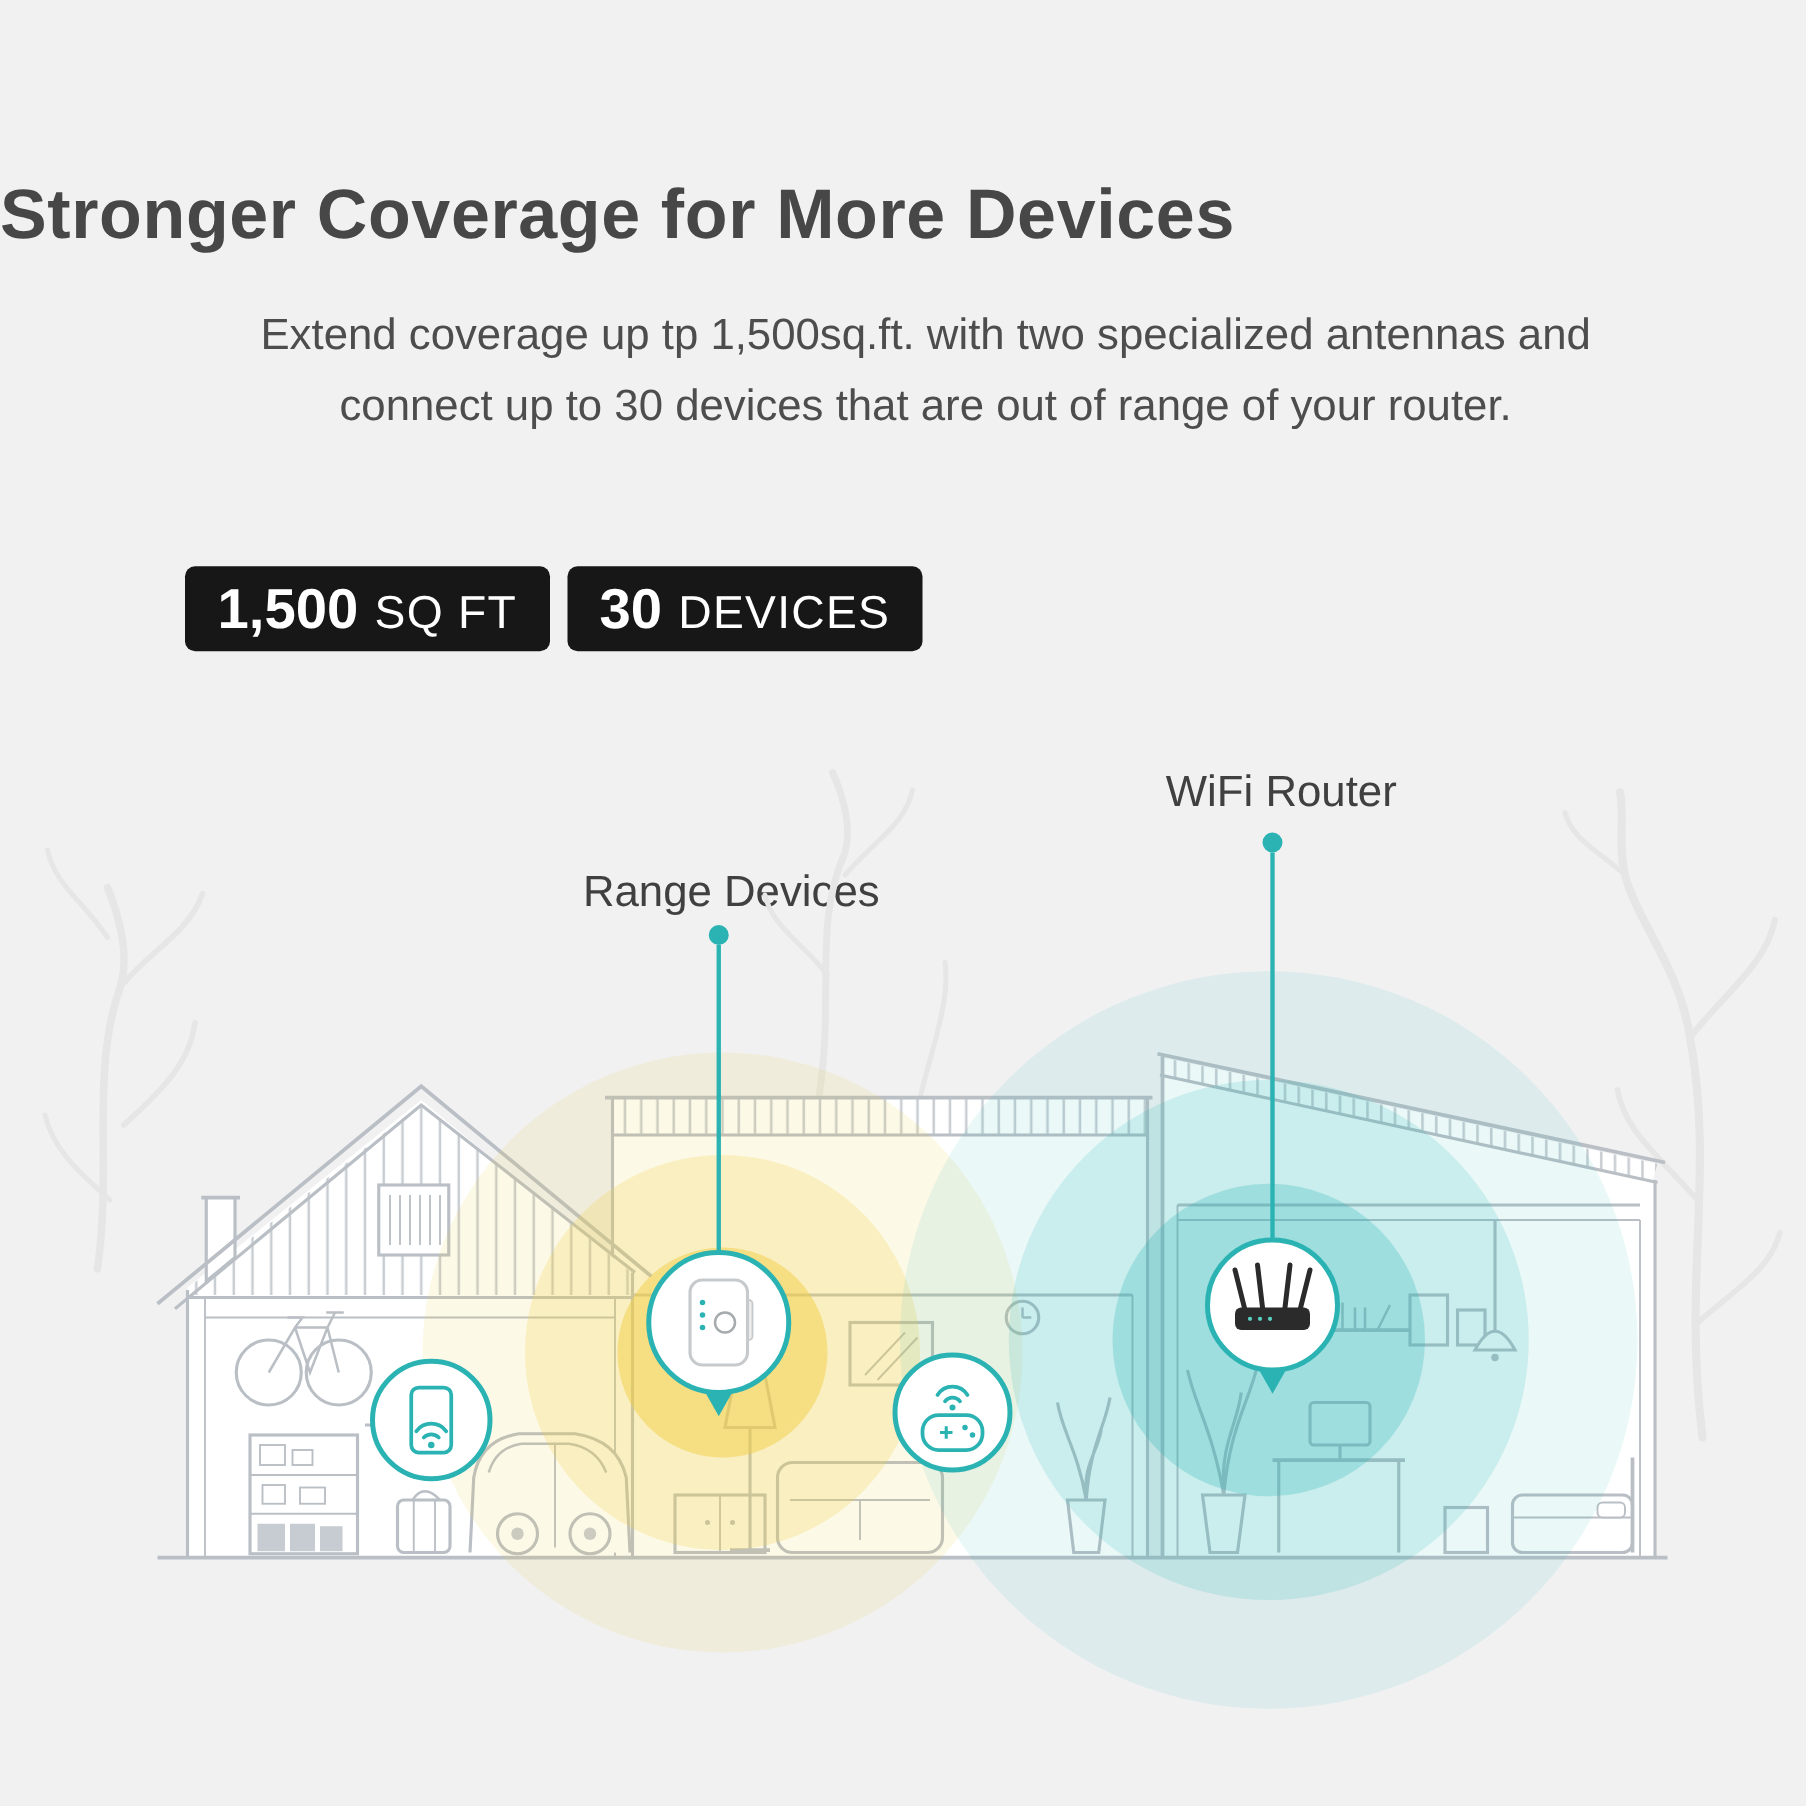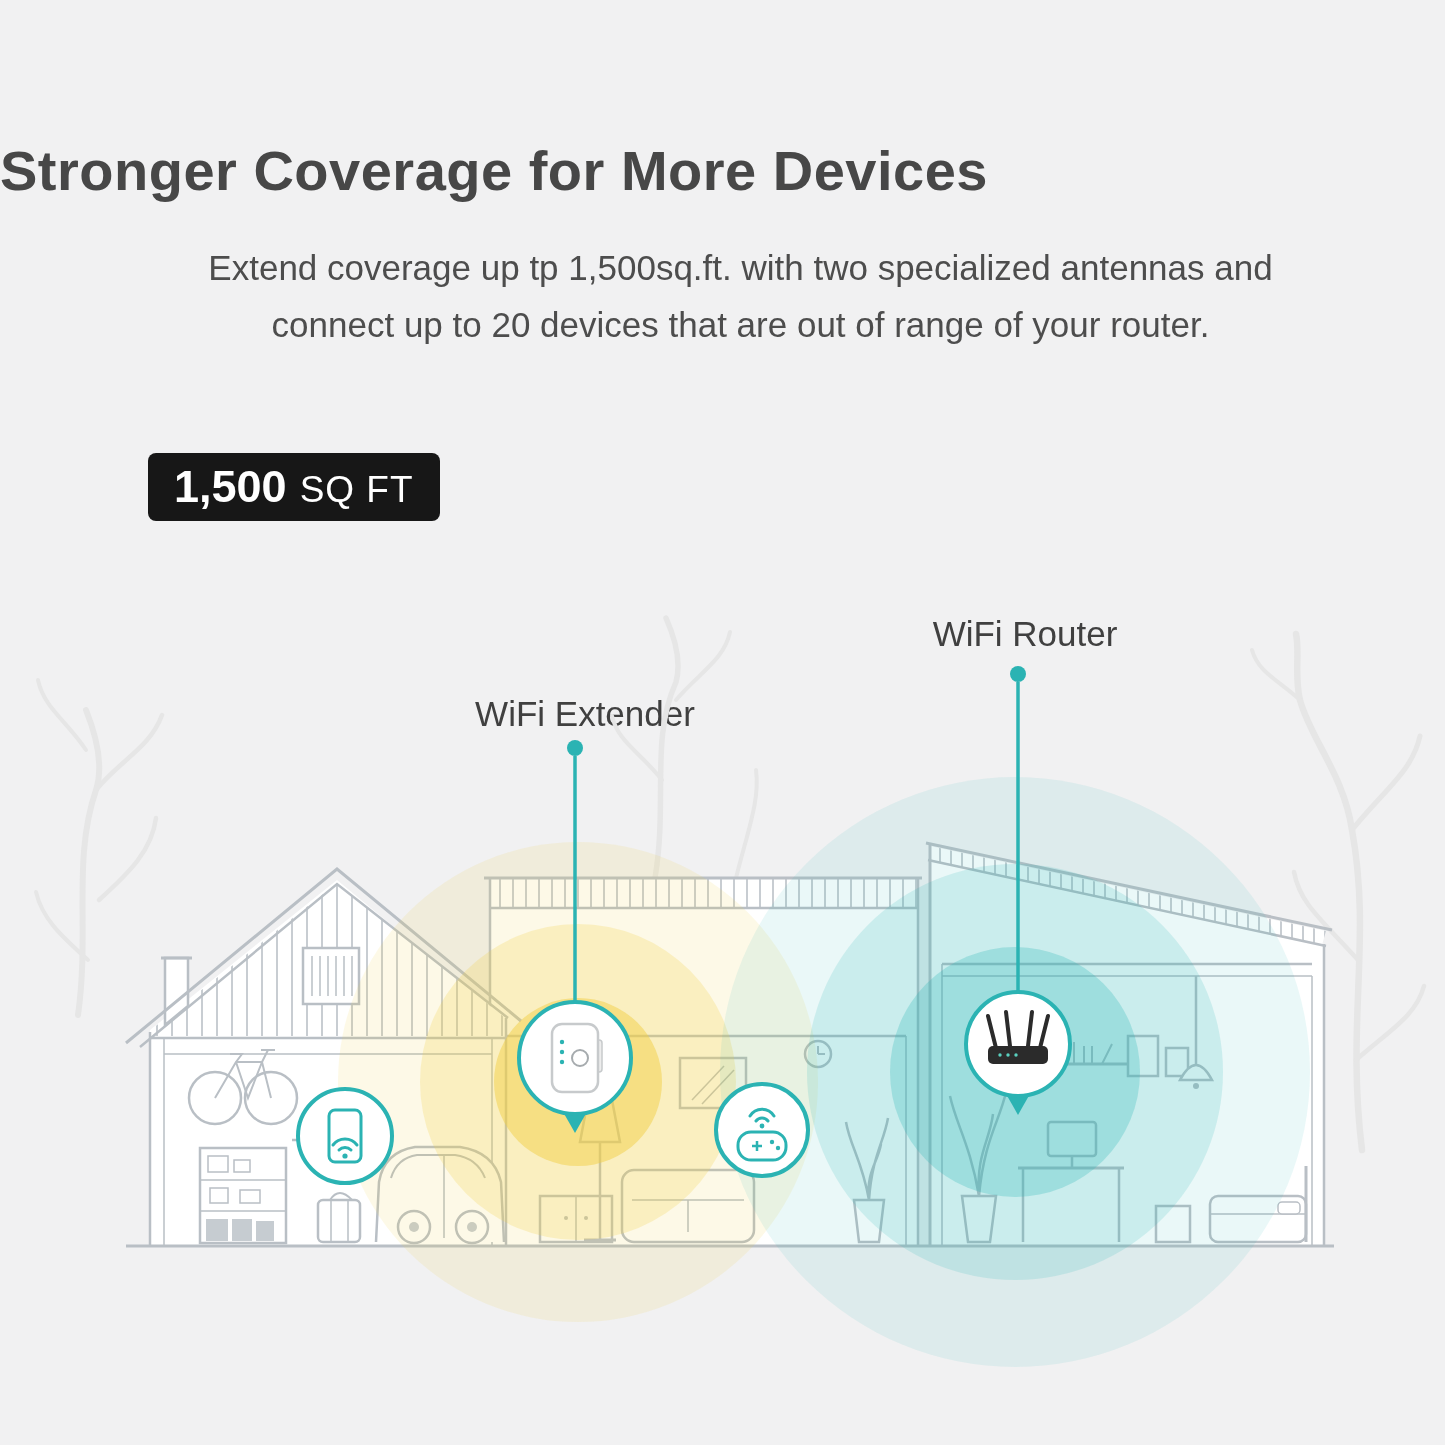--- a/index.html
+++ b/index.html
@@ -36,31 +36,35 @@
 </style>
 </head>
 <body>
 
 <div class="page">
 
   <h1 class="title">Stronger Coverage for More Devices</h1>
 
   <p class="subtitle">
     <span>Extend coverage up tp 1,500sq.ft. with two specialized antennas and</span><br>
-    <span>connect up to 20 devices that are out of range of your router.</span>
+    <span>connect up to 30 devices that are out of range of your router.</span>
   </p>
 
   <div class="badges">
     <div class="badge">
       <span class="badge-value">1,500</span>
       <span class="badge-unit">SQ FT</span>
     </div>
+    <div class="badge">
+      <span class="badge-value">30</span>
+      <span class="badge-unit">DEVICES</span>
+    </div>
   </div>
 
-  <div class="callout" style="left:585px; top:694px;">WiFi Extender</div>
+  <div class="callout" style="left:585px; top:694px;">Range Devices</div>
   <div class="callout" style="left:1025px; top:614px;">WiFi Router</div>
 
   <svg class="illustration" width="1445" height="1445" viewBox="0 0 1445 1445">
     <defs>
       <pattern id="vlines15" width="15" height="12" patternUnits="userSpaceOnUse">
         <rect width="15" height="12" fill="#ffffff"></rect>
         <line x1="7" y1="0" x2="7" y2="12" stroke="#c8cdd2" stroke-width="2"></line>
       </pattern>
       <pattern id="vlines13" width="13" height="12" patternUnits="userSpaceOnUse">
         <rect width="13" height="12" fill="#ffffff"></rect>

